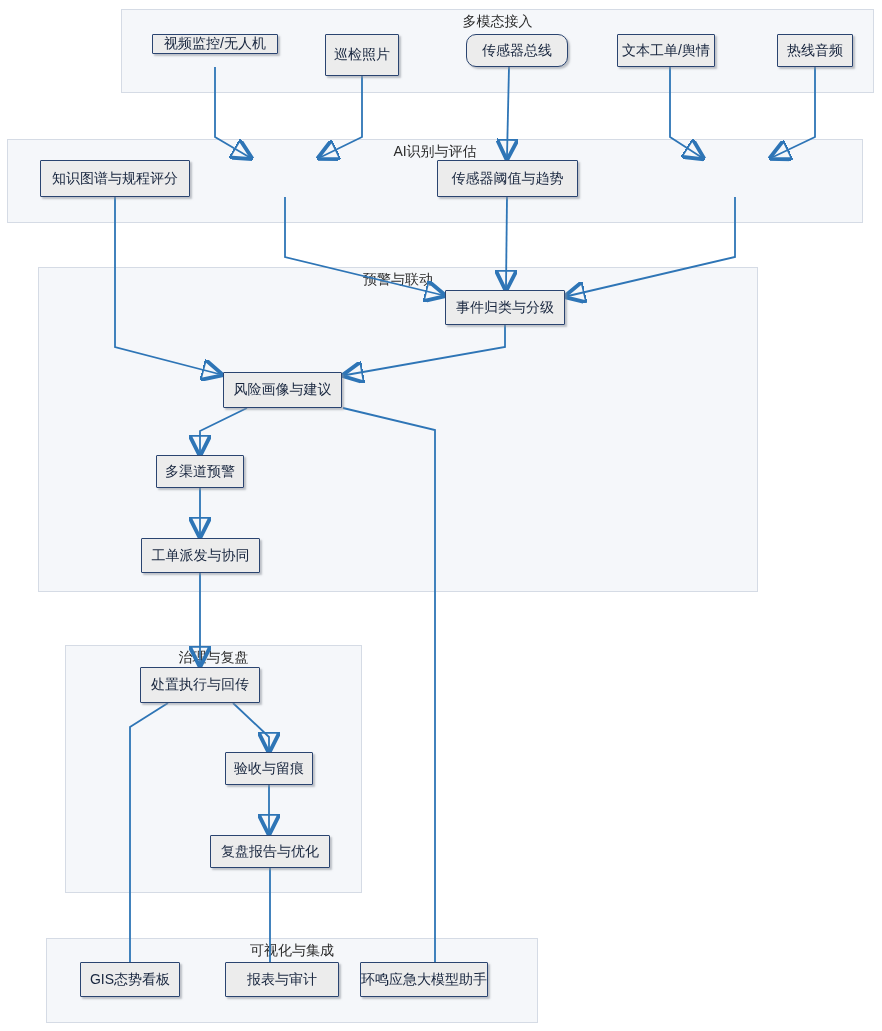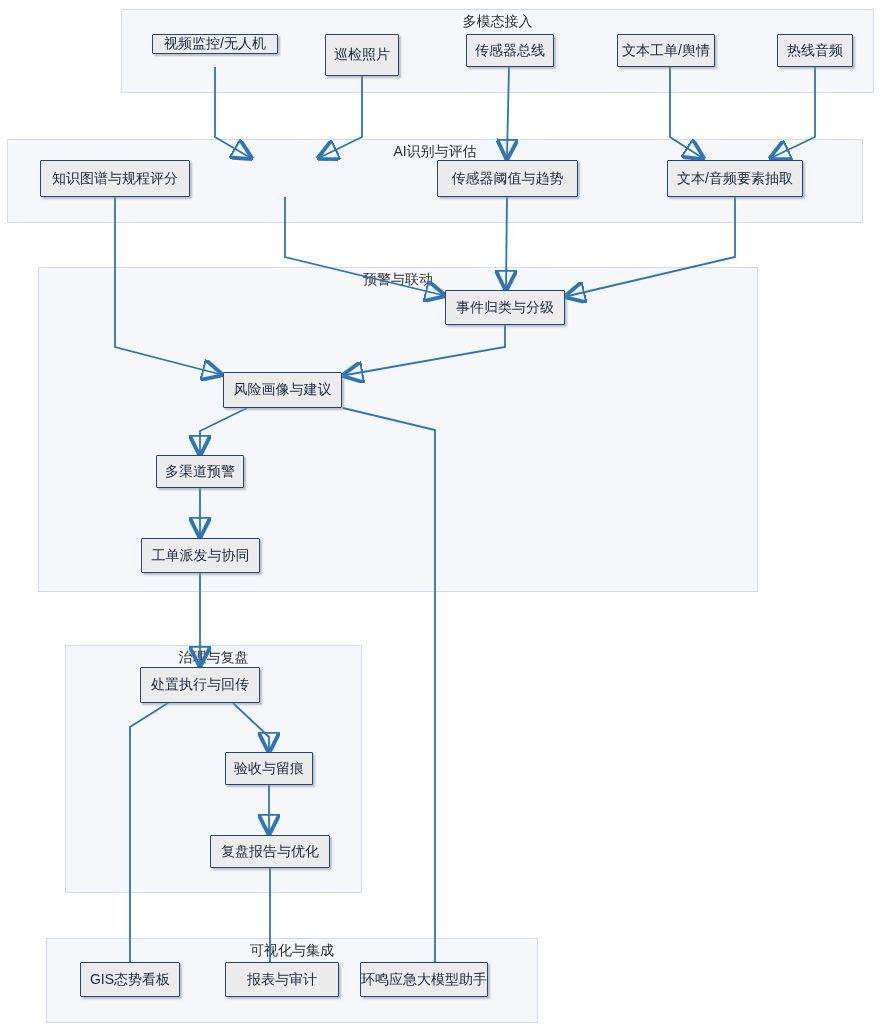--- a/index.html
+++ b/index.html
@@ -65,27 +65,26 @@
     <path d="M200,573 L200,663" marker-end="url(#ah)"></path>
     <path d="M233,703 L269,737 L269,749" marker-end="url(#ah)"></path>
     <path d="M269,785 L269,831" marker-end="url(#ah)"></path>
     <path d="M343,408 L435,430 L435,962"></path>
     <path d="M168,703 L130,727 L130,962"></path>
     <path d="M270,868 L270,962"></path>
   </svg>
 
   <div class="node" style="left:152px;top:34px;width:126px;height:20px;">视频监控/无人机</div>
   <div class="node" style="left:325px;top:34px;width:74px;height:42px;">巡检照片</div>
-  <div class="node" style="left:466px;top:34px;width:88px;height:33px;">传感器总线</div>
+  <div class="node" style="left:466px;top:34px;width:102px;height:33px;border-radius:10px;">传感器总线</div>
   <div class="node" style="left:617px;top:34px;width:98px;height:33px;">文本工单/舆情</div>
   <div class="node" style="left:777px;top:34px;width:76px;height:33px;">热线音频</div>
 
   <div class="node" style="left:40px;top:160px;width:150px;height:37px;">知识图谱与规程评分</div>
   <div class="node" style="left:437px;top:160px;width:141px;height:37px;">传感器阈值与趋势</div>
-  <div class="node" style="left:667px;top:160px;width:136px;height:37px;">文本/音频要素抽取</div>
 
   <div class="node" style="left:445px;top:290px;width:120px;height:35px;">事件归类与分级</div>
   <div class="node" style="left:223px;top:372px;width:119px;height:36px;">风险画像与建议</div>
   <div class="node" style="left:156px;top:455px;width:88px;height:33px;">多渠道预警</div>
   <div class="node" style="left:141px;top:538px;width:119px;height:35px;">工单派发与协同</div>
 
   <div class="node" style="left:140px;top:667px;width:120px;height:36px;">处置执行与回传</div>
   <div class="node" style="left:225px;top:752px;width:88px;height:33px;">验收与留痕</div>
   <div class="node" style="left:210px;top:835px;width:120px;height:33px;">复盘报告与优化</div>
 

